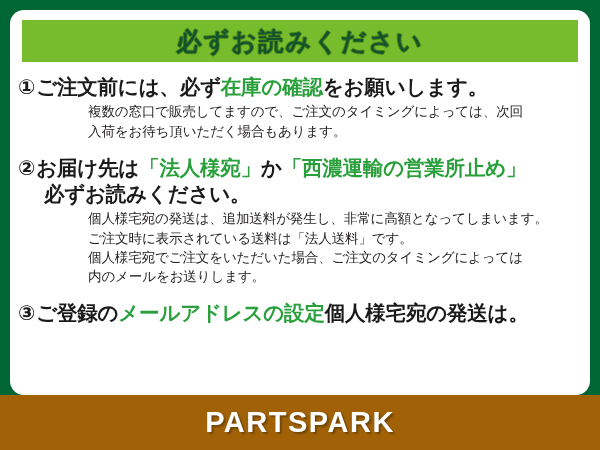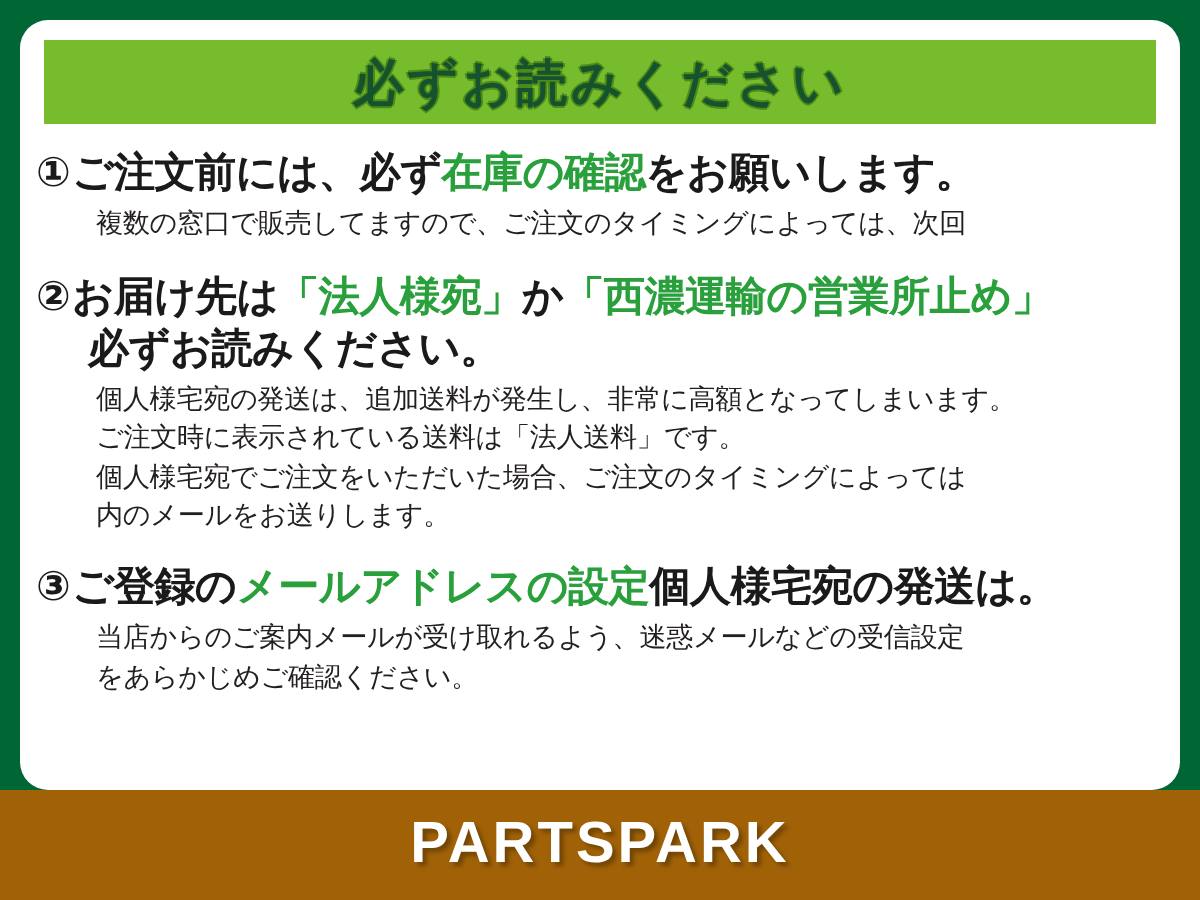--- a/index.html
+++ b/index.html
@@ -75,21 +75,21 @@
   .item-head .num { margin-right:1px; }
   .item-head .hl { color:#2aa03c; }
 
   .item-sub {
     font-size:13.6px;
     color:#231f20;
     line-height:1.42;
     margin:2px 0 0 30px;
     letter-spacing:-0.2px;
   }
-  .item-sub div { white-space:nowrap; }
+  .item-sub div { white-space:nowrap;margin-left:40px; }
 
   .indent-cont { margin-left:26px; }
 </style>
 </head>
 <body>
 
 <div class="footer-band">
   <div class="footer-brand">PARTSPARK</div>
 </div>
 
@@ -100,40 +100,37 @@
   </div>
 
   <div class="body-area">
 
     <div class="item">
       <div class="item-head">
         <span class="num">①</span><span>ご注文前には、必ず</span><span class="hl">在庫の確認</span><span>をお願いします。</span>
       </div>
       <div class="item-sub">
         <div>複数の窓口で販売してますので、ご注文のタイミングによっては、次回</div>
+        <div>入荷をお待ち頂いただく場合もあります。</div>
       </div>
     </div>
 
     <div class="item" style="margin-top:14px;">
       <div class="item-head">
         <span class="num">②</span><span>お届け先は</span><span class="hl">「法人様宛」</span><span>か</span><span class="hl">「西濃運輸の営業所止め」</span>
       </div>
       <div class="item-head indent-cont">必ずお読みください。</div>
       <div class="item-sub">
         <div>個人様宅宛の発送は、追加送料が発生し、非常に高額となってしまいます。</div>
         <div>ご注文時に表示されている送料は「法人送料」です。</div>
         <div>個人様宅宛でご注文をいただいた場合、ご注文のタイミングによっては</div>
         <div>内のメールをお送りします。</div>
       </div>
     </div>
 
     <div class="item" style="margin-top:14px;">
       <div class="item-head">
         <span class="num">③</span><span>ご登録の</span><span class="hl">メールアドレスの設定</span><span>個人様宅宛の発送は。</span>
       </div>
-      <div class="item-sub">
-        <div>当店からのご案内メールが受け取れるよう、迷惑メールなどの受信設定</div>
-        <div>をあらかじめご確認ください。</div>
-      </div>
     </div>
 
   </div>
 </div>
 
 </body></html>

